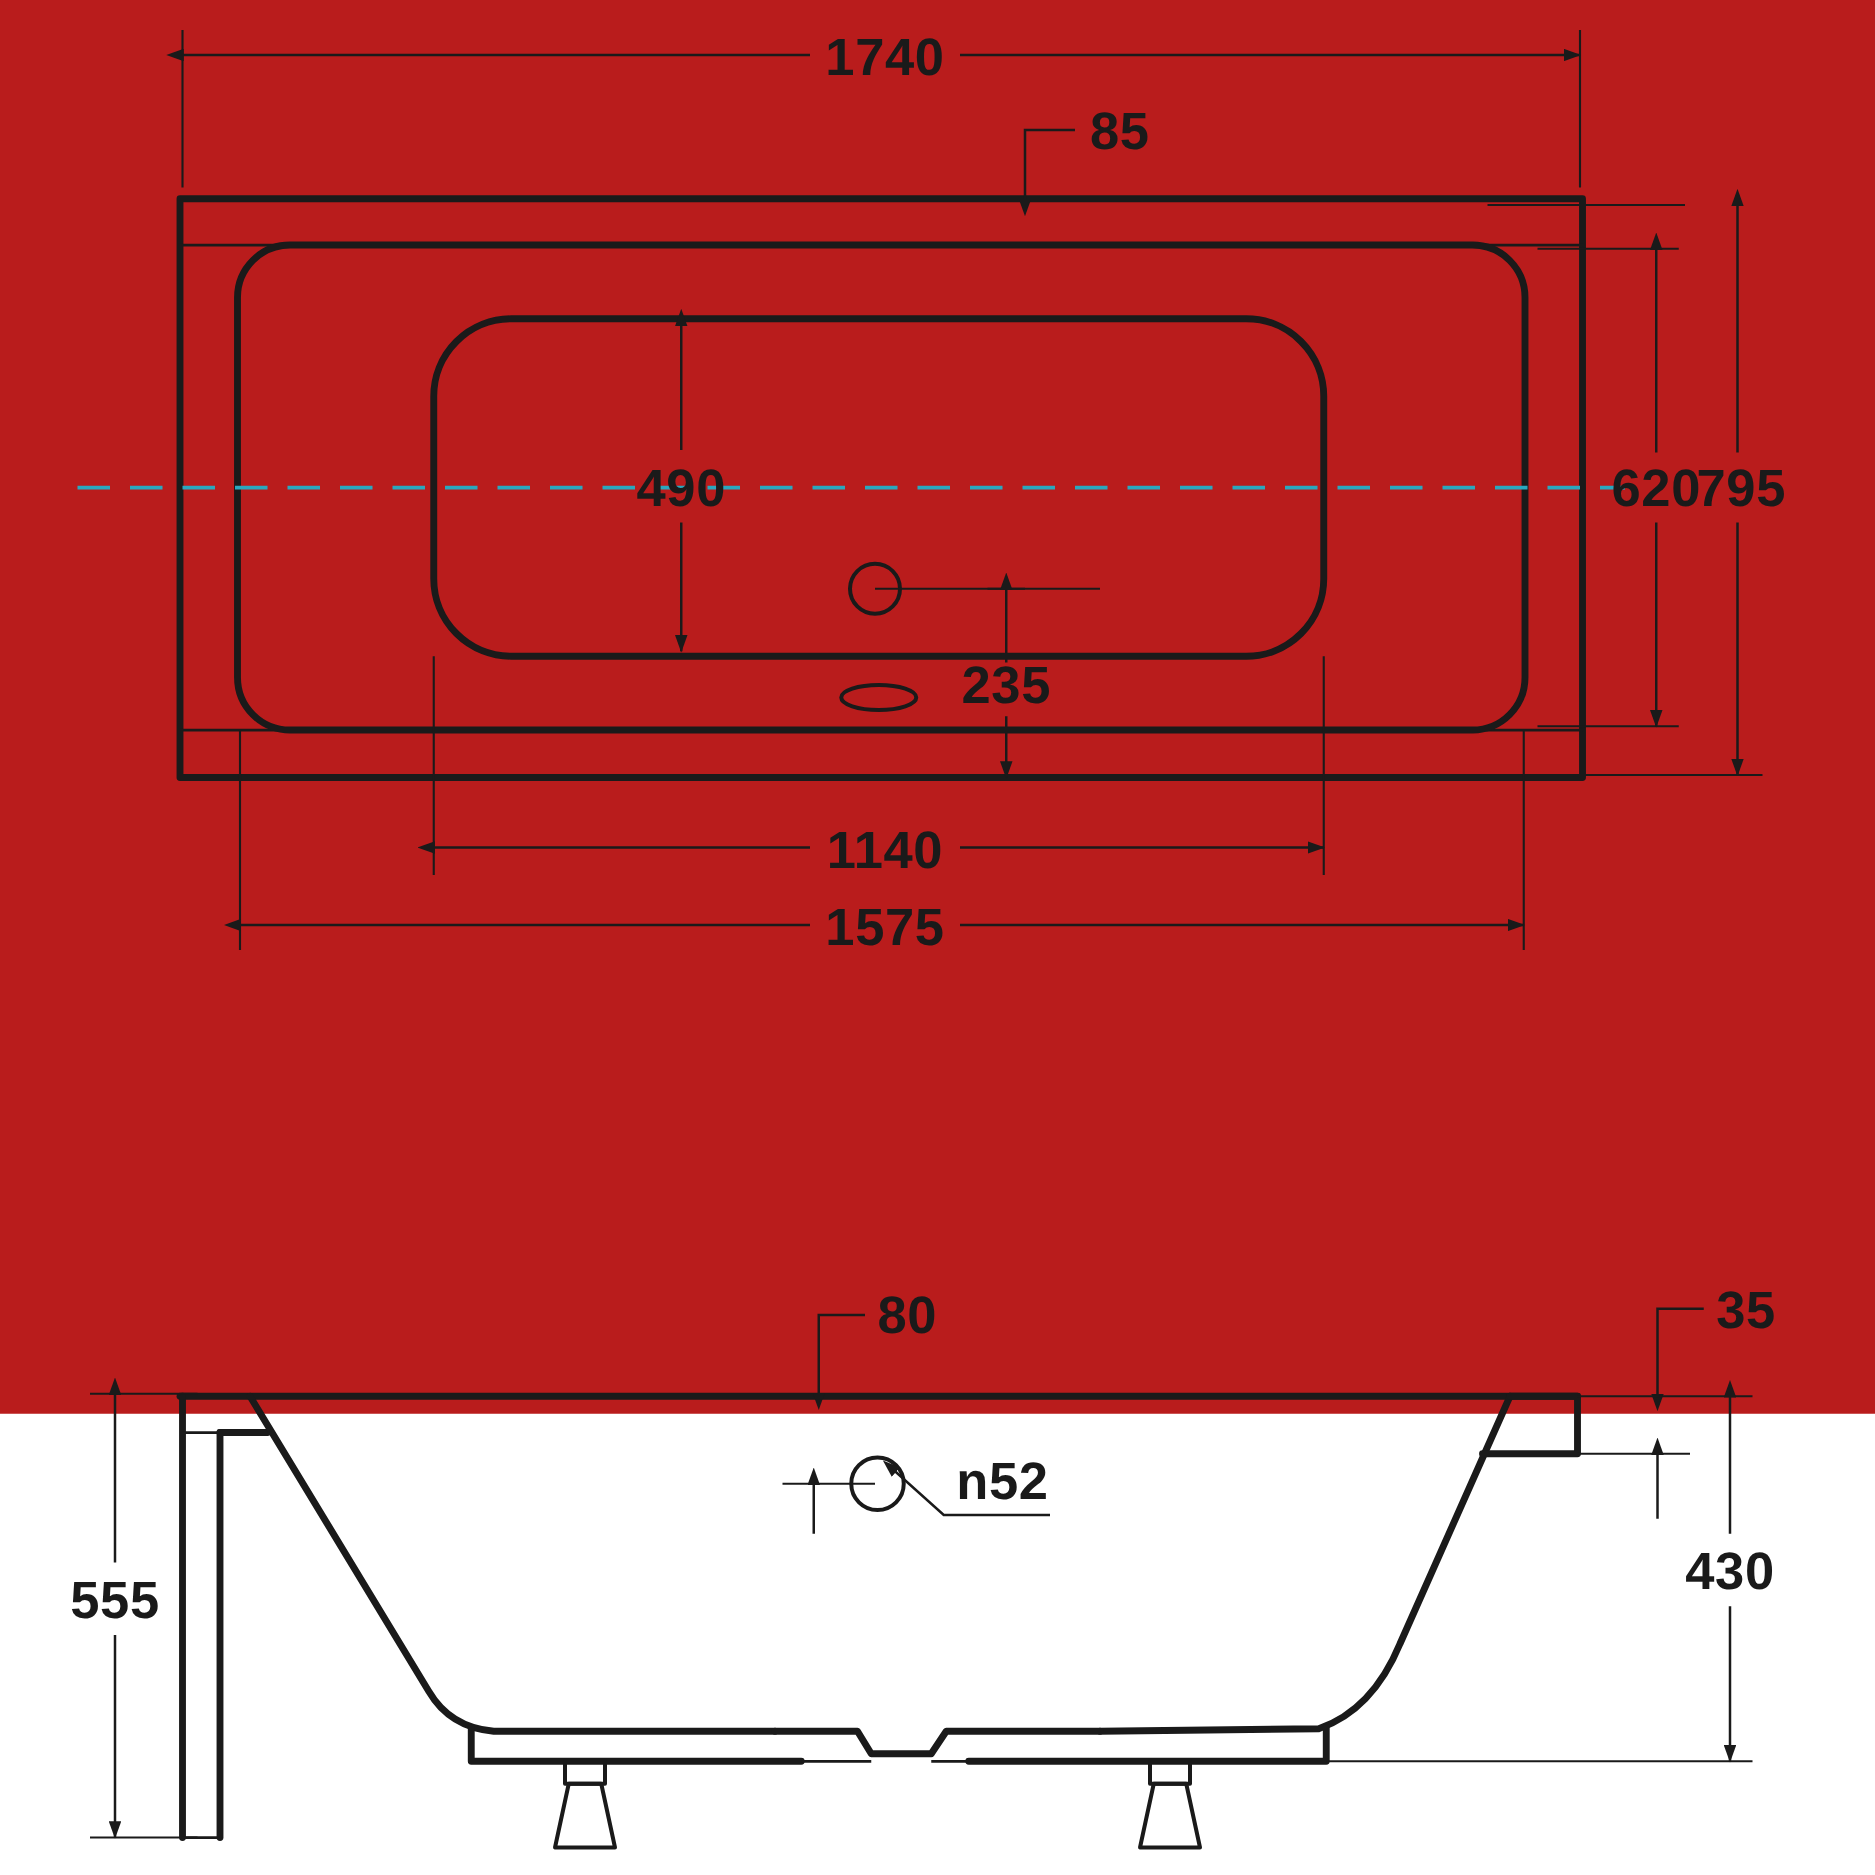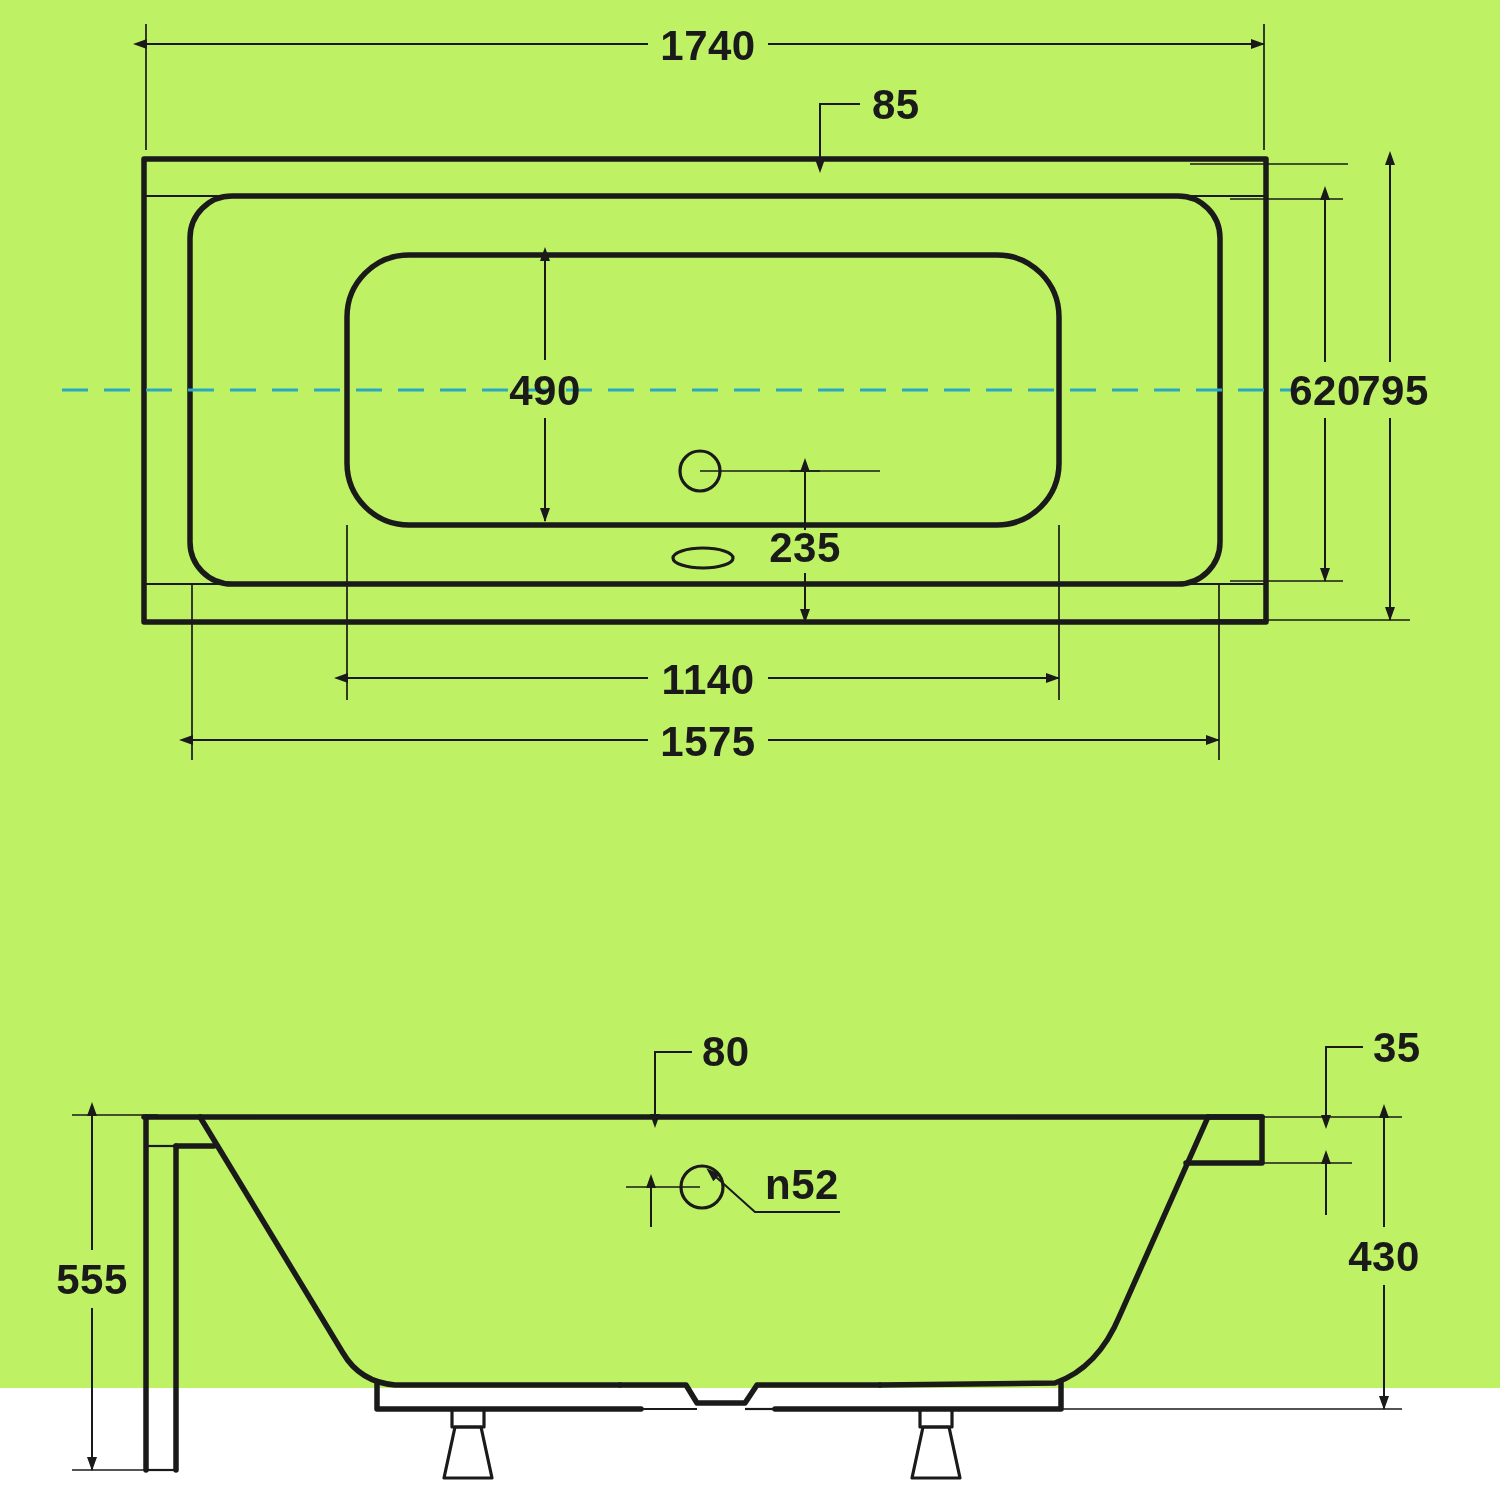--- a/index.html
+++ b/index.html
@@ -10,22 +10,22 @@
   }
   body {
     width: 1500px;
     height: 1500px;
     font-family: "Liberation Sans", sans-serif;
     overflow: hidden;
   }
   #drawing-root {
     position: relative;
     width: 1500px;
-    height: 1388px;
-    background: #bef264;
+    height: 1131px;
+    background: #b91c1c;
   }
   svg#cad {
     display: block;
     width: 1500px;
     height: 1500px;
   }
   .obj { fill: none; stroke: #1a1a1a; stroke-width: 5.5; stroke-linejoin: round; stroke-linecap: round; }
   .obj-thin { fill: none; stroke: #1a1a1a; stroke-width: 3.2; stroke-linejoin: round; stroke-linecap: round; }
   .obj-hair { fill: none; stroke: #1a1a1a; stroke-width: 2.2; stroke-linejoin: miter; stroke-linecap: butt; }
   .dim { fill: none; stroke: #1a1a1a; stroke-width: 2.0; stroke-linecap: butt; }

